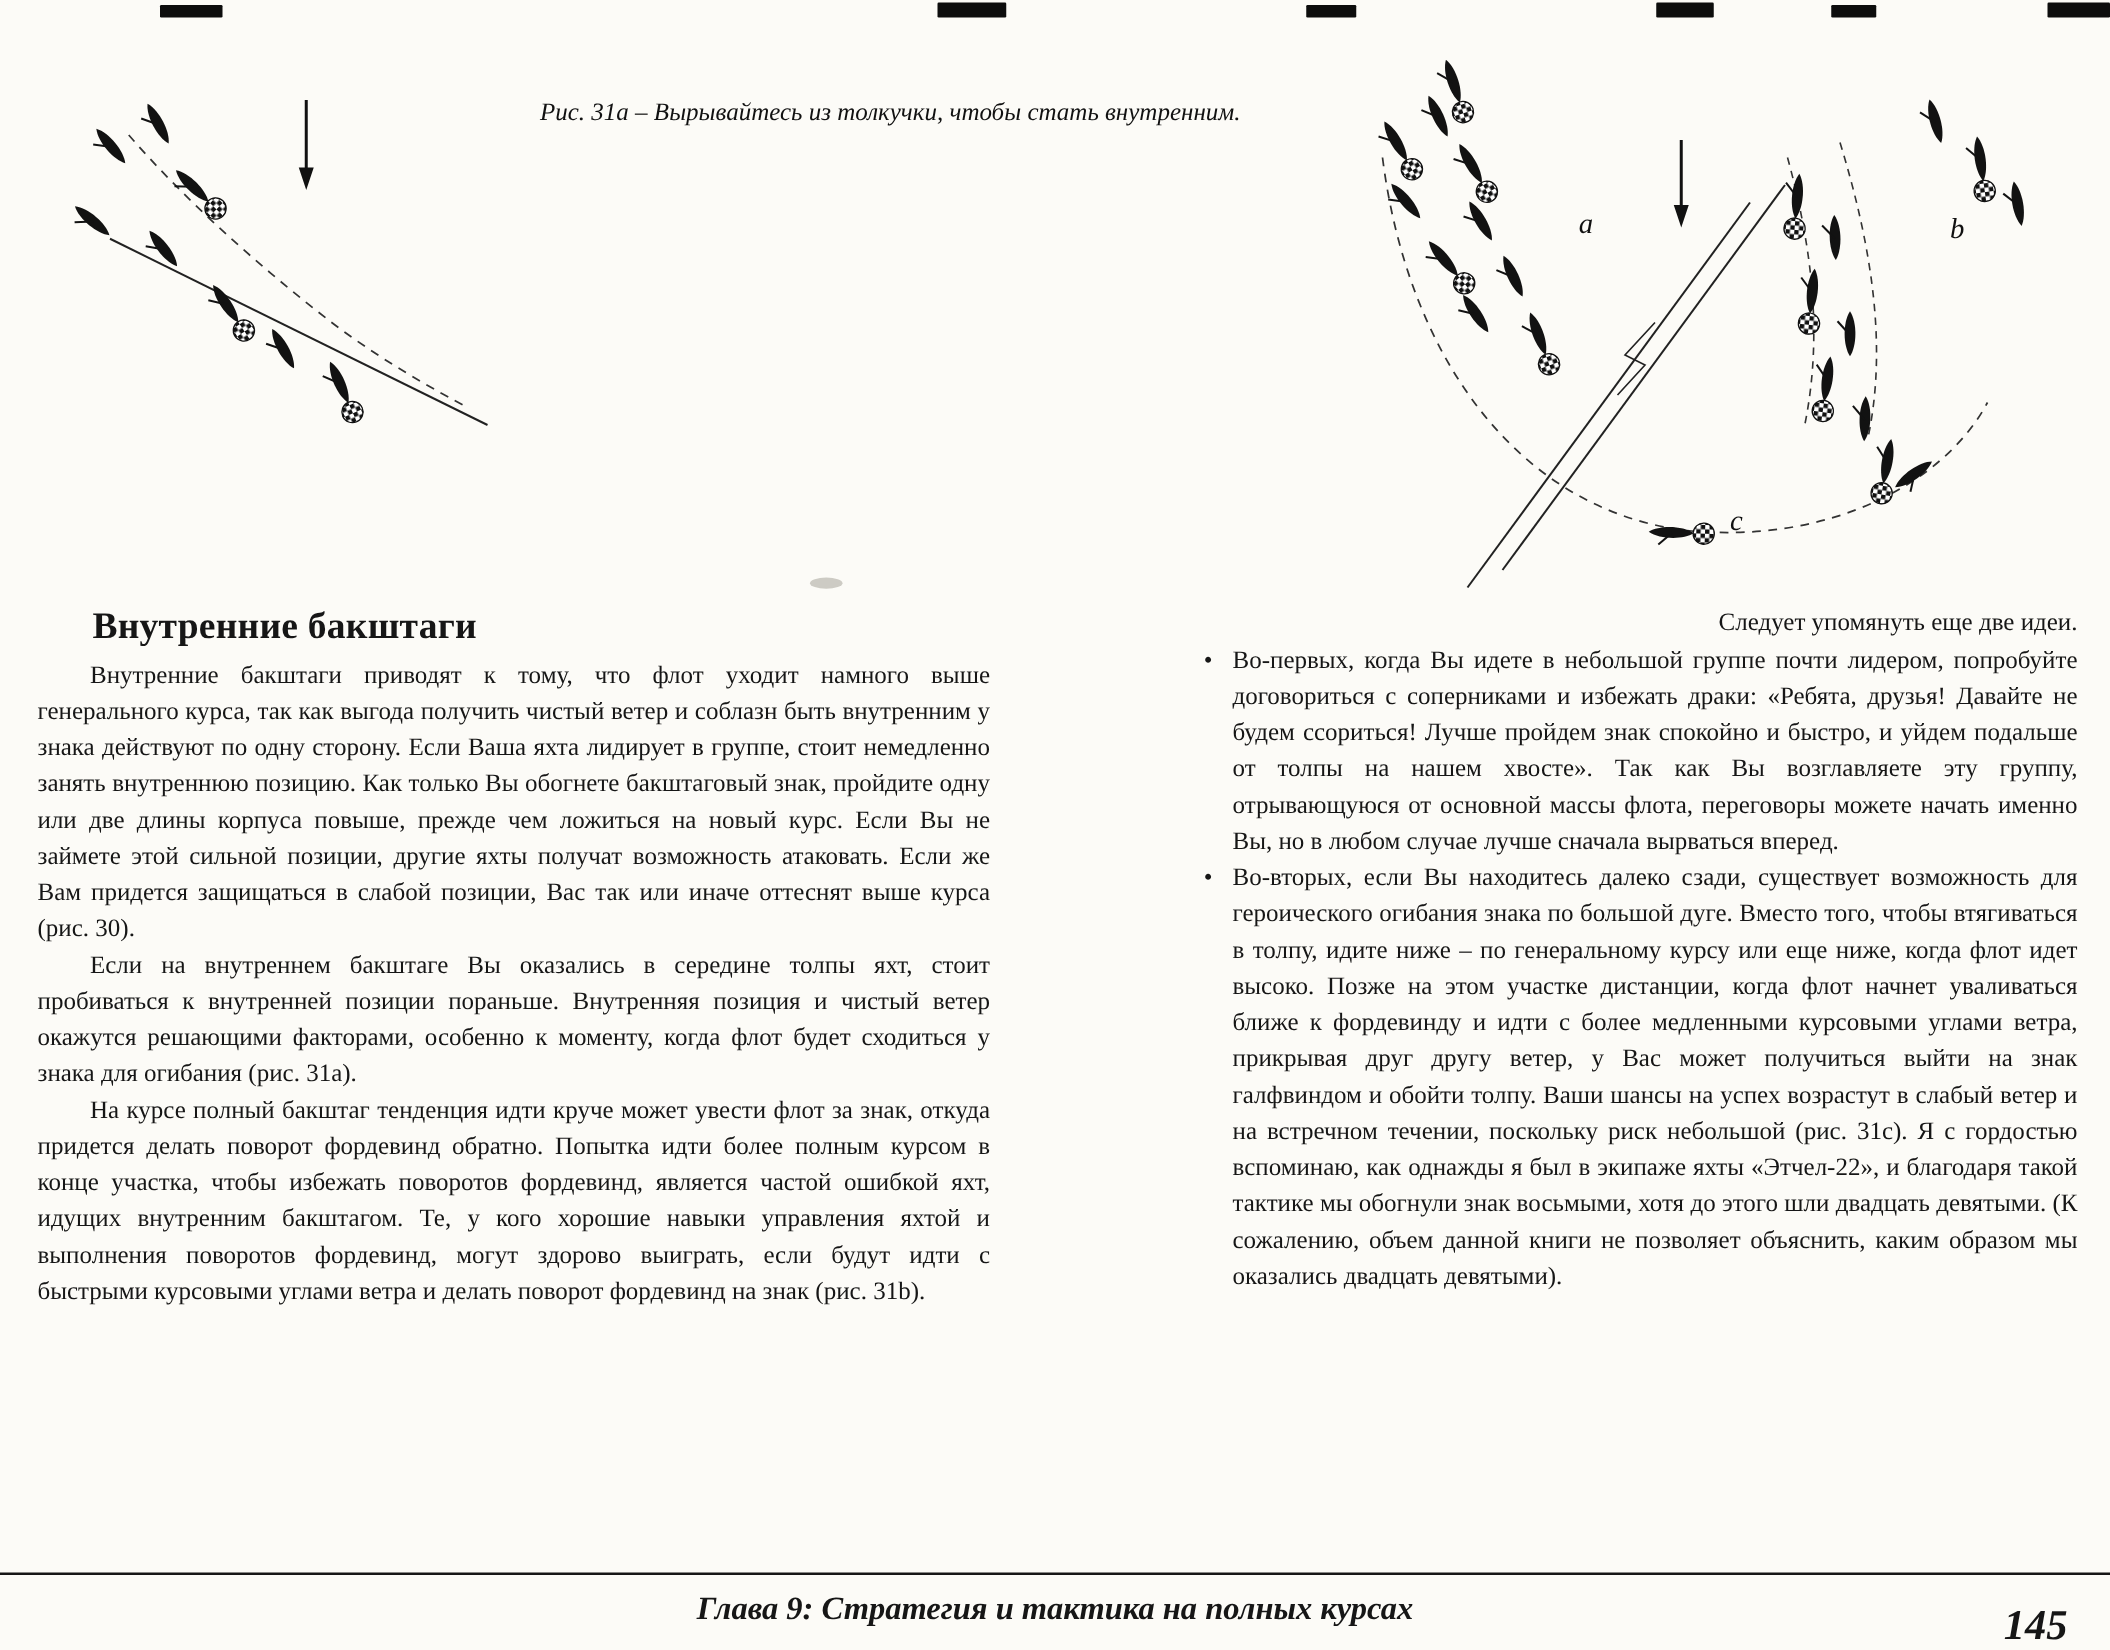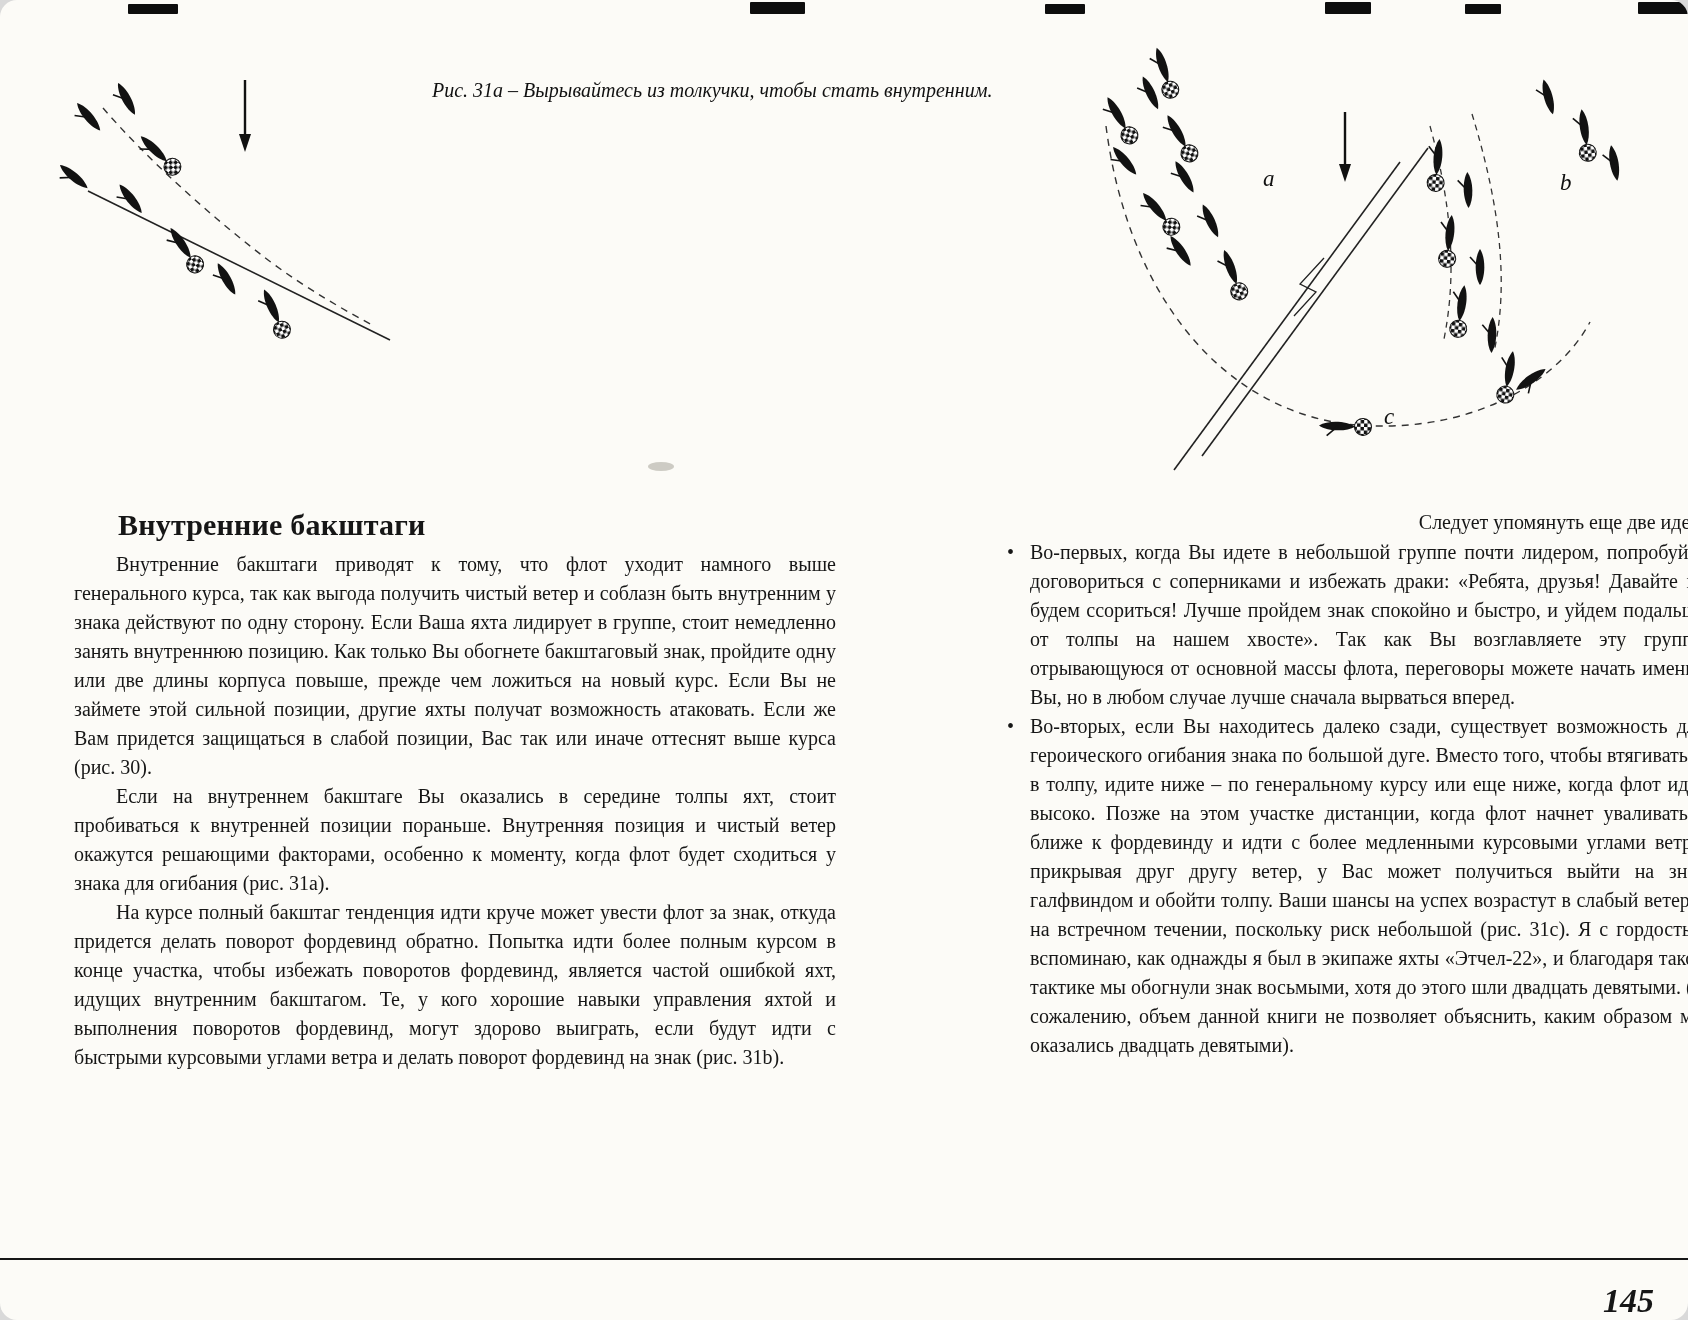--- a/index.html
+++ b/index.html
@@ -1,36 +1,35 @@
 <!DOCTYPE html>
 <html><head>
 <meta charset="utf-8">
 <style>
   * { margin:0; padding:0; box-sizing:border-box; }
   html,body { background:#d9d9d9; }
   .page {
     position:relative; width:1688px; height:1320px; margin:0 auto;
     background:#fcfbf7; color:#161616; overflow:hidden;
     font-family:"Liberation Serif", serif;
-    border-radius:17px;
   }
   .artifact { position:absolute; background:#0d0d0d; border-radius:1px; }
   .smudge { position:absolute; background:#b9b6ae; border-radius:50%; opacity:.7; }
 
   .fig30-svg { position:absolute; left:18px; top:56px; }
   .fig31-svg { position:absolute; left:1078px; top:34px; }
 
   .fig31-cap { position:absolute; left:432px; top:76px; width:672px; }
   .fig31-cap p, .fig30-cap {
     font-style:italic; font-size:20px; line-height:28px; color:#111;
     text-align:left;
   }
   .fig30-cap { position:absolute; left:28px; top:386px; width:630px; }
 
-  .col { position:absolute; top:508px; font-size:20px; line-height:29px; text-align:justify;margin-left:44px; }
+  .col { position:absolute; top:484px; font-size:20px; line-height:29px; text-align:justify; }
   .col-left { left:30px; width:762px; }
   .col-right { left:962px; width:700px; }
 
   .section-heading {
     font-size:30px; font-weight:bold; line-height:34px;
     margin:0 0 8px 44px; letter-spacing:.2px; text-align:left;
   }
   .para { text-indent:42px; margin:0; }
   .intro-line { margin:0 0 1px 24px; text-align:right; }
   .bullet-item { position:relative; padding-left:24px; margin:0; }
@@ -186,15 +185,16 @@
       <span class="dot">•</span>
       <span>Во-первых, когда Вы идете в небольшой группе почти лидером, попробуйте договориться с соперниками и избежать драки: «Ребята, друзья! Давайте не будем ссориться! Лучше пройдем знак спокойно и быстро, и уйдем подальше от толпы на нашем хвосте». Так как Вы возглавляете эту группу, отрывающуюся от основной массы флота, переговоры можете начать именно Вы, но в любом случае лучше сначала вырваться вперед.</span>
     </div>
     <div class="bullet-item">
       <span class="dot">•</span>
       <span>Во-вторых, если Вы находитесь далеко сзади, существует возможность для героического огибания знака по большой дуге. Вместо того, чтобы втягиваться в толпу, идите ниже – по генеральному курсу или еще ниже, когда флот идет высоко. Позже на этом участке дистанции, когда флот начнет уваливаться ближе к фордевинду и идти с более медленными курсовыми углами ветра, прикрывая друг другу ветер, у Вас может получиться выйти на знак галфвиндом и обойти толпу. Ваши шансы на успех возрастут в слабый ветер и на встречном течении, поскольку риск небольшой (рис. 31c). Я с гордостью вспоминаю, как однажды я был в экипаже яхты «Этчел-22», и благодаря такой тактике мы обогнули знак восьмыми, хотя до этого шли двадцать девятыми. (К сожалению, объем данной книги не позволяет объяснить, каким образом мы оказались двадцать девятыми).</span>
     </div>
   </div>
 
   <div class="footer-rule"></div>
+  <div class="footer-text">Глава 9: Стратегия и тактика на полных курсах</div>
   <div class="page-num">145</div>
 
 </div>
 
 </body></html>

